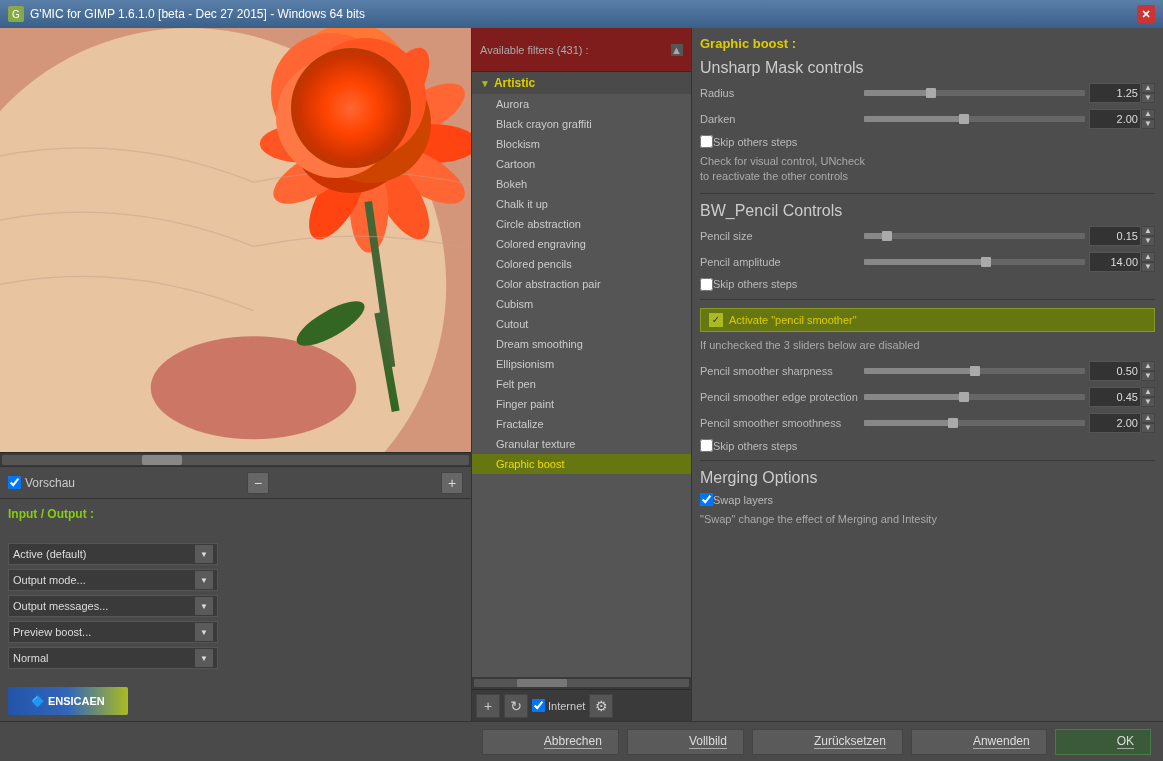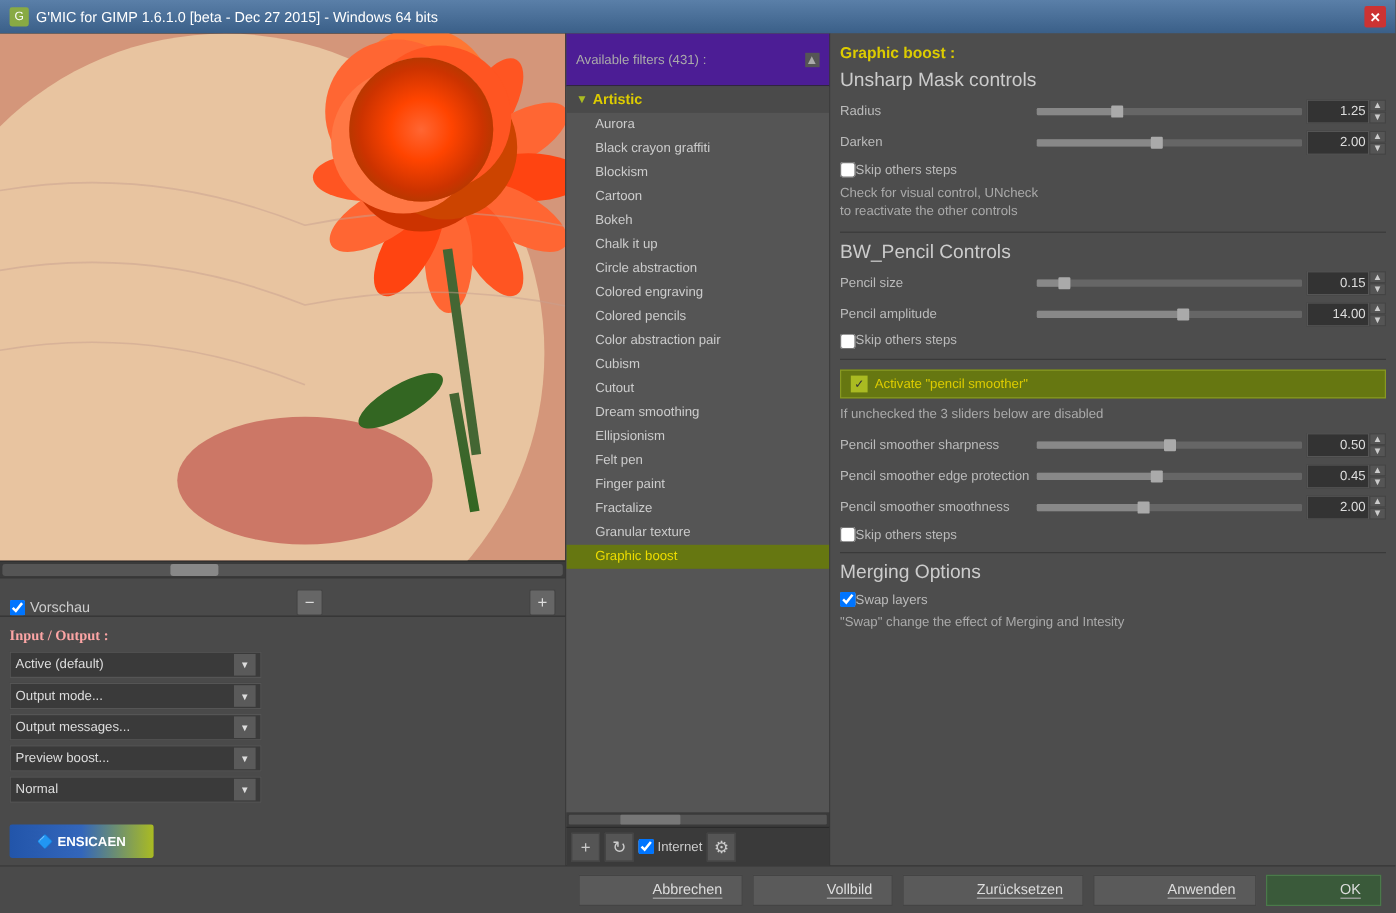--- a/index.html
+++ b/index.html
@@ -128,21 +128,21 @@
       background: #888;
       border-radius: 2px;
       position: absolute;
       left: 30%;
     }
 
     .preview-controls {
       height: 32px;
       background: #4a4a4a;
       display: flex;
-      align-items: flex-end;
+      align-items: center;
       padding: 0 8px;
       gap: 8px;
       border-top: 1px solid #333;
     }
     .preview-checkbox {
       display: flex;
       align-items: center;
       gap: 4px;
       color: #ccc;
     }
@@ -160,24 +160,23 @@
       font-size: 14px;
       margin-left: auto;
     }
 
     .input-output-section {
       padding: 8px;
       background: #4a4a4a;
       border-top: 1px solid #333;
     }
     .io-title {
-      color: #fca5a5;
+      color: #84cc16;
       font-weight: bold;
-      margin-bottom: 6px;
-      font-family: Liberation Serif, serif;
+      margin-bottom: 22px;
     }
     .dropdown-row {
       margin-bottom: 4px;
     }
     .dropdown {
       width: 210px;
       height: 22px;
       background: #3a3a3a;
       border: 1px solid #555;
       color: #ddd;
@@ -219,21 +218,21 @@
     .middle-panel {
       width: 220px;
       display: flex;
       flex-direction: column;
       background: #4a4a4a;
       border-right: 1px solid #333;
     }
 
     .filter-header {
       height: 44px;
-      background: #4c1d95;
+      background: #7f1d1d;
       display: flex;
       align-items: center;
       padding: 0 8px;
       font-size: 11px;
       color: #aaa;
       border-bottom: 1px solid #2a2a2a;
     }
 
     .filter-list {
       flex: 1;

